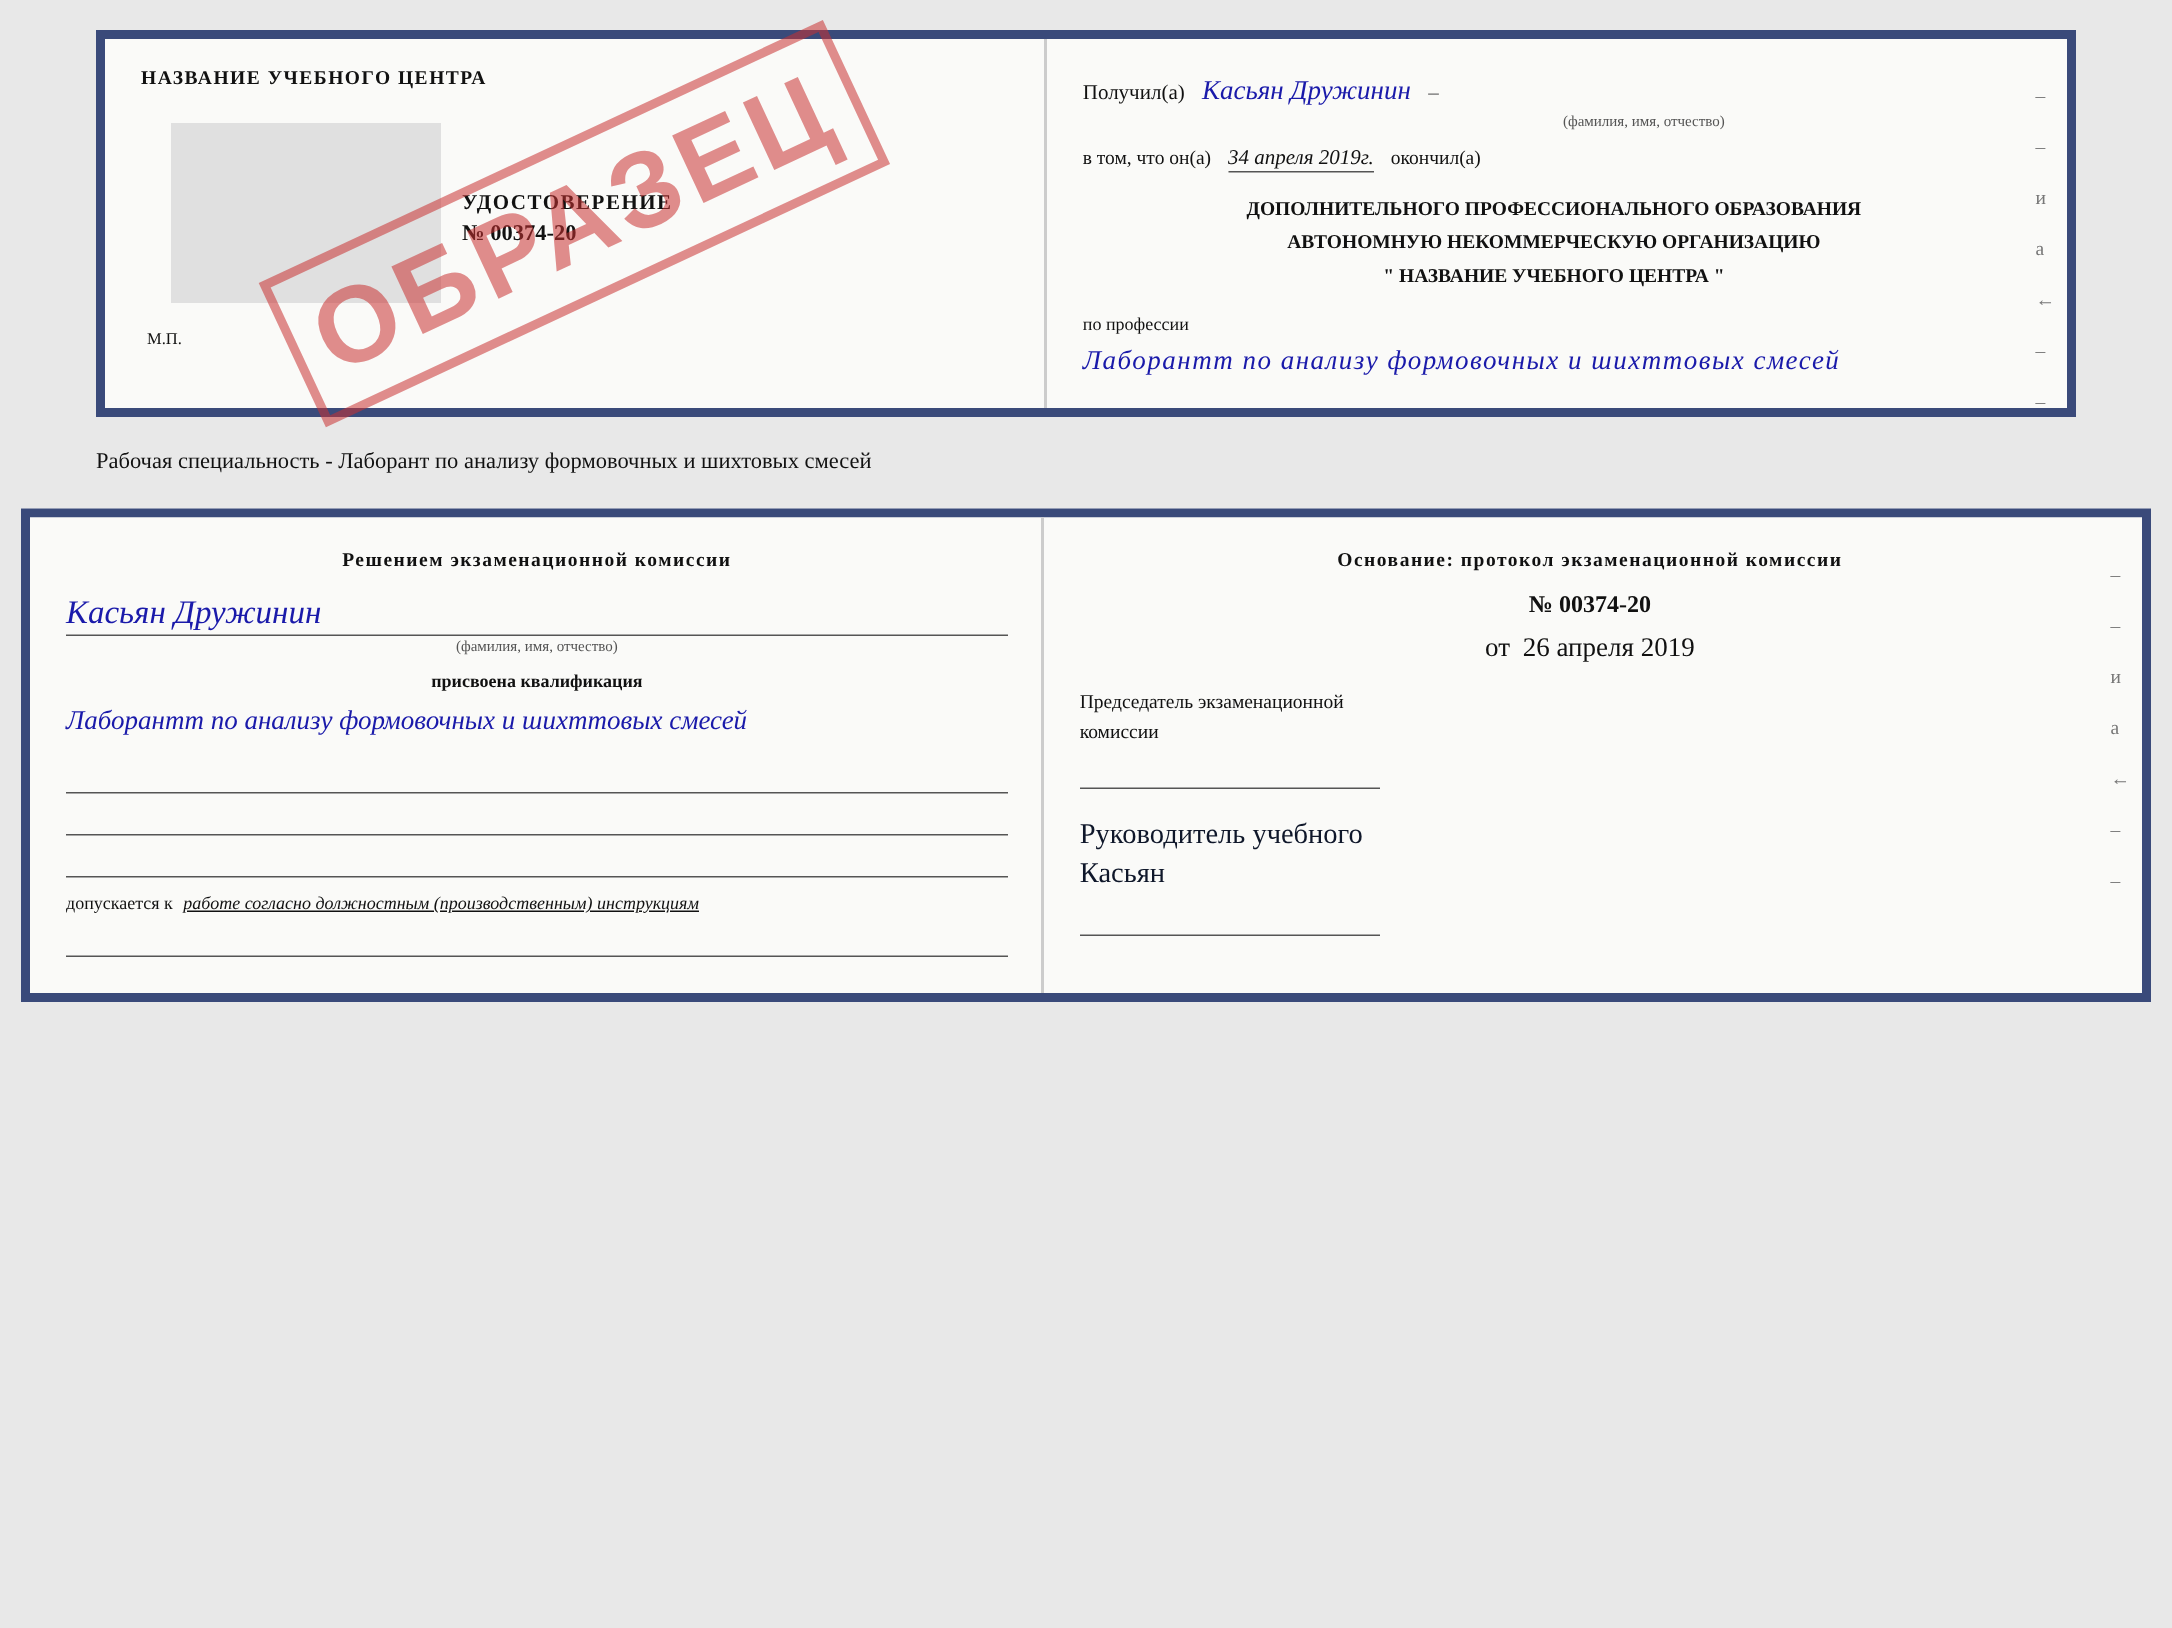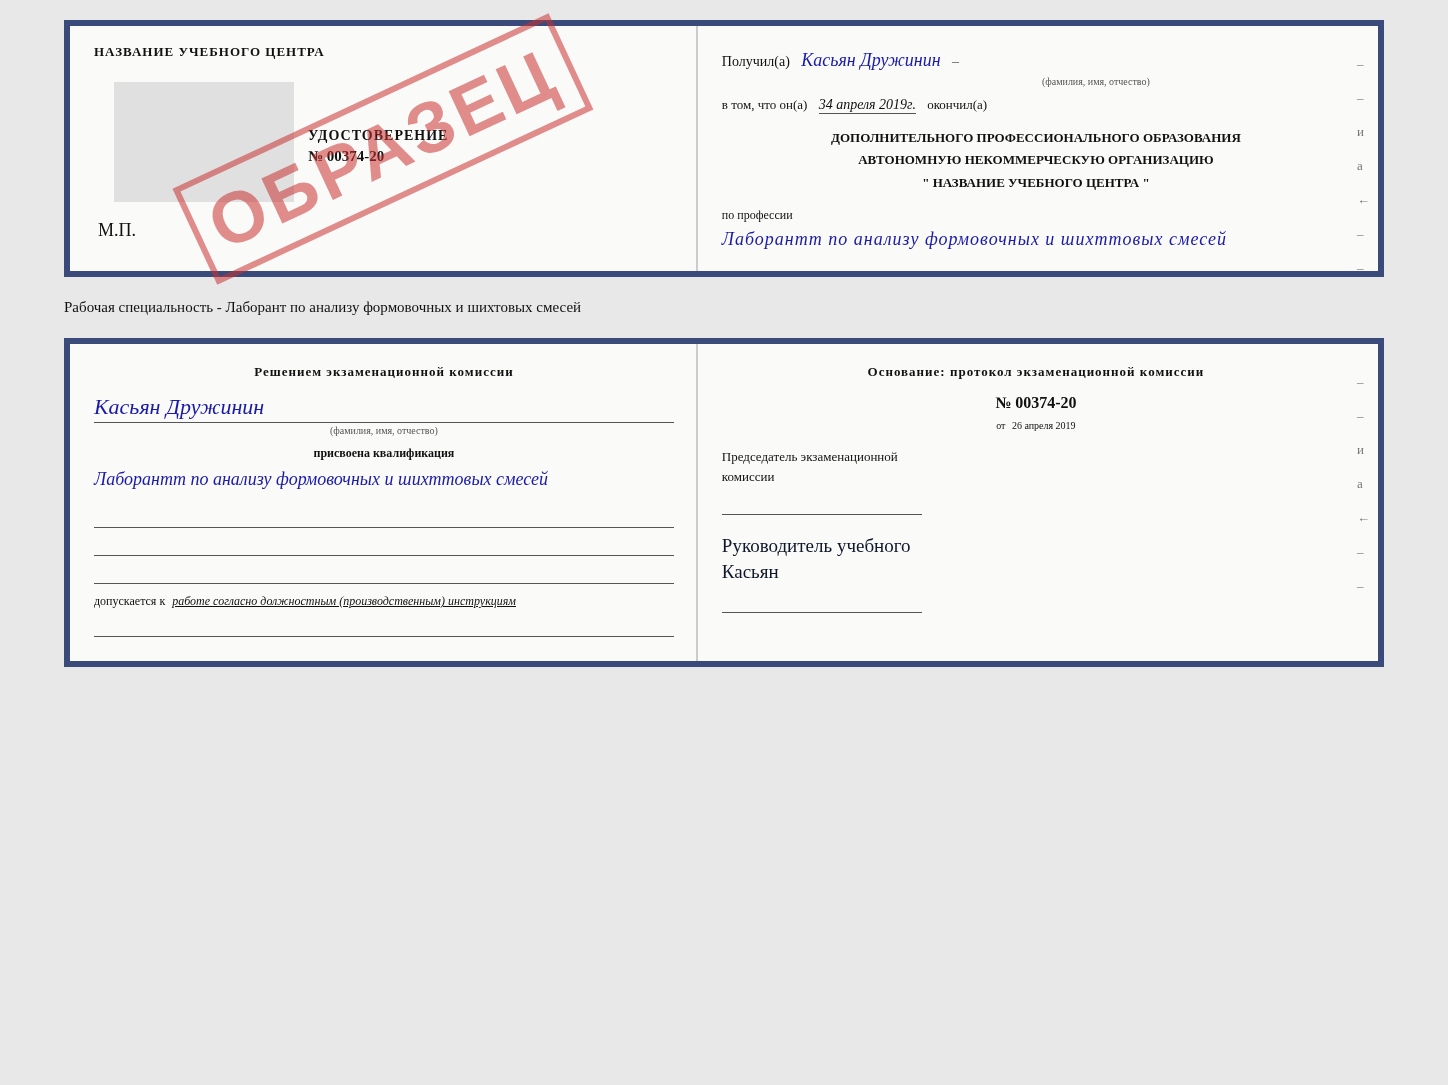--- a/index.html
+++ b/index.html
@@ -83,21 +83,21 @@
     }
 
     .vydano-line {
       font-size: 13px;
       margin-top: 18px;
       color: #111;
       padding-left: 10px;
     }
 
     .mp-line {
-      font-size: 18px;
+      font-size: 11px;
       margin-top: 10px;
       color: #111;
       padding-left: 4px;
     }
 
     
     .obrazets-stamp {
       position: absolute;
       top: 50%;
       left: 50%;
@@ -184,21 +184,21 @@
       font-size: 15px;
       color: #111;
       padding: 4px 0;
       text-align: left;
       width: 1320px;
     }
 
     
     .doc-bottom {
       display: flex;
-      width: 1320px;
+      width: 1420px;
       background: #fafaf8;
       border: 6px solid #3a4a7a;
     }
 
     .doc-bottom-left {
       width: 48%;
       border-right: 2px solid #ccc;
       padding: 20px 22px 18px 24px;
       background: #fafaf8;
     }
@@ -284,21 +284,21 @@
 
     .protocol-number {
       font-size: 16px;
       font-weight: bold;
       color: #111;
       text-align: center;
       margin-bottom: 8px;
     }
 
     .ot-date {
-      font-size: 10px;
+      font-size: 18px;
       color: #111;
       text-align: center;
       margin-bottom: 18px;
     }
 
     .predsedatel-label {
       font-size: 13px;
       color: #111;
       margin-bottom: 4px;
     }

